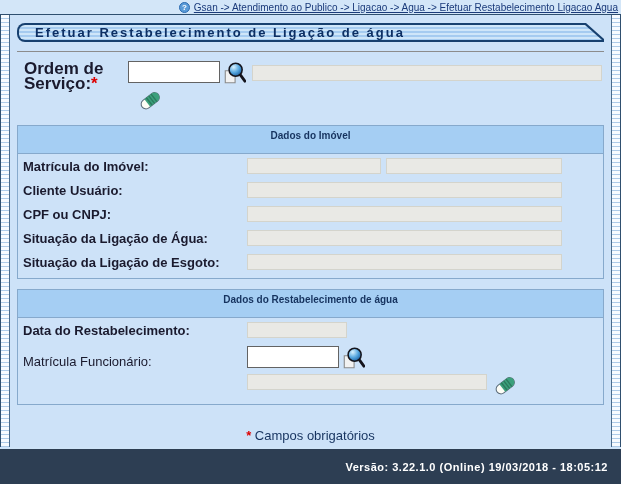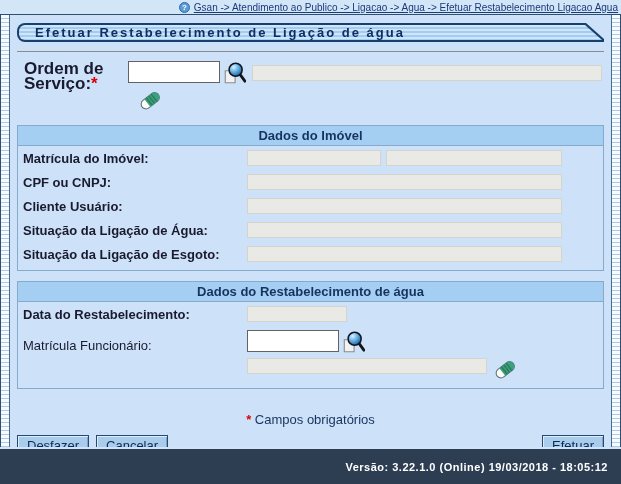--- a/index.html
+++ b/index.html
@@ -80,22 +80,22 @@
   .eraser-line { margin:4px 0 0 10px; }
   .display-box {
     background:#e9e9e5; border:1px solid #d4d4cc; height:16px;
   }
   .ordem-display { flex:1; margin-top:4px; margin-right:2px; }
 
   
   .panel { border:1px solid #86a9cc; margin:10px 1px 0 1px; padding-bottom:4px; }
   .panel-header {
     background:#a5cef3; border-bottom:1px solid #86a9cc;
-    text-align:center; font-size:13px; font-weight:bold; color:#16335f;
-    height:20px; line-height:19px;
+    text-align:center; font-size:10px; font-weight:bold; color:#16335f;
+    height:28px; line-height:19px;
   }
   .frow { display:flex; align-items:center; padding:4px 5px 4px 5px; }
   .frow .flabel { width:224px; flex:0 0 auto; font-size:13px; font-weight:bold; color:#1a1a2e; }
   .vbox { height:16px; }
   .v-w1 { width:134px; margin-right:5px; }
   .v-w2 { width:176px; }
   .v-full { width:315px; }
   .v-date { width:100px; }
 
   .func-row { display:flex; align-items:flex-start; padding:4px 5px 2px 5px; }
@@ -200,26 +200,26 @@
       <div class="panel">
         <div class="panel-header">Dados do Imóvel</div>
 
         <div class="frow">
           <div class="flabel">Matrícula do Imóvel:</div>
           <div class="display-box vbox v-w1"></div>
           <div class="display-box vbox v-w2"></div>
         </div>
 
         <div class="frow">
+          <div class="flabel">Cliente Usuário:</div>
+          <div class="display-box vbox v-full"></div>
+        </div>
+
+        <div class="frow">
           <div class="flabel">CPF ou CNPJ:</div>
-          <div class="display-box vbox v-full"></div>
-        </div>
-
-        <div class="frow">
-          <div class="flabel">Cliente Usuário:</div>
           <div class="display-box vbox v-full"></div>
         </div>
 
         <div class="frow">
           <div class="flabel">Situação da Ligação de Água:</div>
           <div class="display-box vbox v-full"></div>
         </div>
 
         <div class="frow">
           <div class="flabel">Situação da Ligação de Esgoto:</div>

